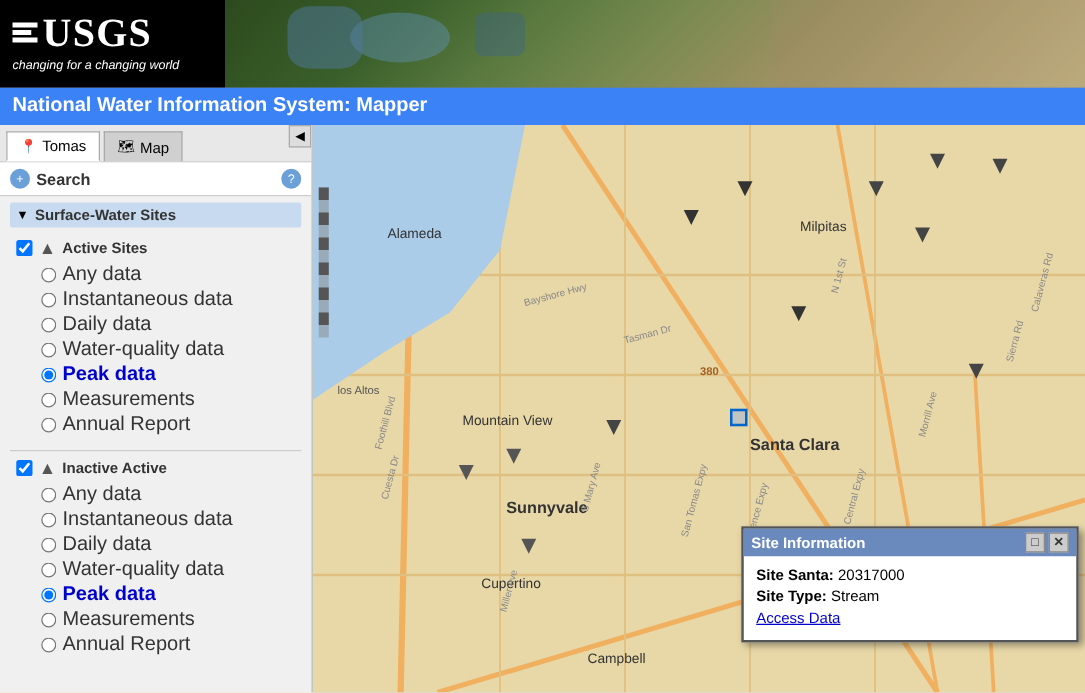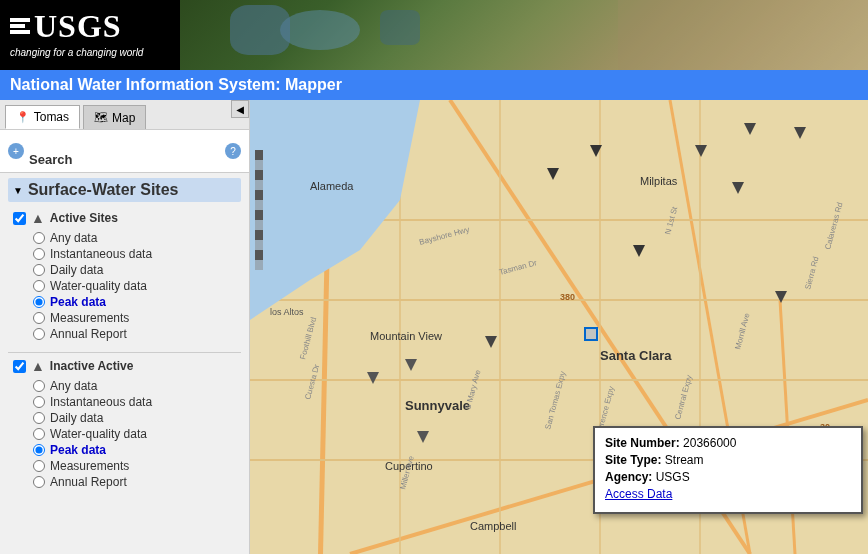--- a/index.html
+++ b/index.html
@@ -23,39 +23,39 @@
     
     #tabs { display: flex; padding: 5px 5px 0 5px; background: #e8e8e8; border-bottom: 1px solid #ccc; }
     .tab { padding: 4px 10px; background: #d0d0d0; border: 1px solid #aaa; border-bottom: none; cursor: pointer; margin-right: 3px; font-size: 12px; display: flex; align-items: center; gap: 4px; }
     .tab.active { background: #fff; border-bottom: 1px solid #fff; }
     .tab-icon { font-size: 11px; }
 
     
     #search-section { padding: 5px 8px; border-bottom: 1px solid #ccc; background: #fff; }
     #search-row { display: flex; align-items: center; gap: 5px; }
     #search-expand { width: 16px; height: 16px; background: #6a9fd8; border-radius: 50%; display: flex; align-items: center; justify-content: center; color: white; font-size: 10px; cursor: pointer; }
-    #search-label { font-size: 13px; font-weight: bold; color: #333; flex: 1; margin-top: 17px; }
+    #search-label { font-size: 13px; font-weight: bold; color: #333; flex: 1; }
     #search-help { width: 16px; height: 16px; background: #6a9fd8; border-radius: 50%; display: flex; align-items: center; justify-content: center; color: white; font-size: 10px; cursor: pointer; }
 
     
     #surface-water-section { padding: 5px 8px; }
     #surface-water-header { display: flex; align-items: center; gap: 5px; margin-bottom: 8px; cursor: pointer; background: #c8daf0; padding: 3px 5px; border-radius: 2px; }
     #sw-collapse-icon { font-size: 10px; }
-    #sw-title { font-size: 16px; font-weight: bold; color: #333; }
+    #sw-title { font-size: 12px; font-weight: bold; color: #333; }
 
     
     .sites-group { margin-bottom: 10px; padding-left: 5px; }
     .sites-group-header { display: flex; align-items: center; gap: 5px; margin-bottom: 4px; }
     .sites-checkbox { width: 13px; height: 13px; }
     .sites-icon { font-size: 14px; color: #555; }
     .sites-label { font-size: 12px; font-weight: bold; color: #333; }
 
     .radio-option { display: flex; align-items: center; gap: 5px; padding: 1px 0 1px 20px; }
     .radio-option input[type="radio"] { width: 12px; height: 12px; }
-    .radio-option label { font-size: 12px; color: #333; text-align: right; }
+    .radio-option label { font-size: 16px; color: #333; text-align: right; }
     .radio-option.highlight label { color: #0000cc; font-weight: bold; }
 
     
     #map-area { flex: 1; position: relative; overflow: hidden; background: #a3a3a3; }
 
     
     #site-info-popup {
       position: absolute;
       right: 5px;
       bottom: 40px;
@@ -344,33 +344,36 @@
     <div class="map-marker active" style="top:42%;left:85%;border-top-color:#444;"></div>
     <div class="map-marker active" style="top:32%;left:62%;"></div>
     <div class="map-marker" style="top:52%;left:38%;border-top-color:#444;"></div>
     <div class="map-marker" style="top:57%;left:25%;border-top-color:#555;"></div>
     <div class="map-marker" style="top:60%;left:19%;border-top-color:#555;"></div>
     <div class="map-marker" style="top:73%;left:27%;border-top-color:#555;"></div>
 
     <div style="position:absolute;top:50%;left:54%;width:14px;height:14px;border:2px solid #0066cc;background:rgba(100,150,255,0.3);cursor:pointer;"></div>
 
     <div id="site-info-popup">
+      <div id="site-info-header">
+        <span>Site Information</span>
+        <div id="site-info-controls">
+          <div id="site-info-restore">□</div>
+          <div id="site-info-close">✕</div>
+        </div>
+      </div>
       <div id="site-info-body">
         <p>
-          <strong>Site Number:</strong>
-          <span>20366000</span>
+          <strong>Site Santa:</strong>
+          <span>20317000</span>
         </p>
         <p>
           <strong>Site Type:</strong>
           <span>Stream</span>
         </p>
         <p>
-          <strong>Agency:</strong>
-          <span>USGS</span>
-        </p>
-        <p>
           <a id="access-data-link" href="#">Access Data</a>
         </p>
       </div>
     </div>
   </div>
 
 </div>
 
 </body></html>

